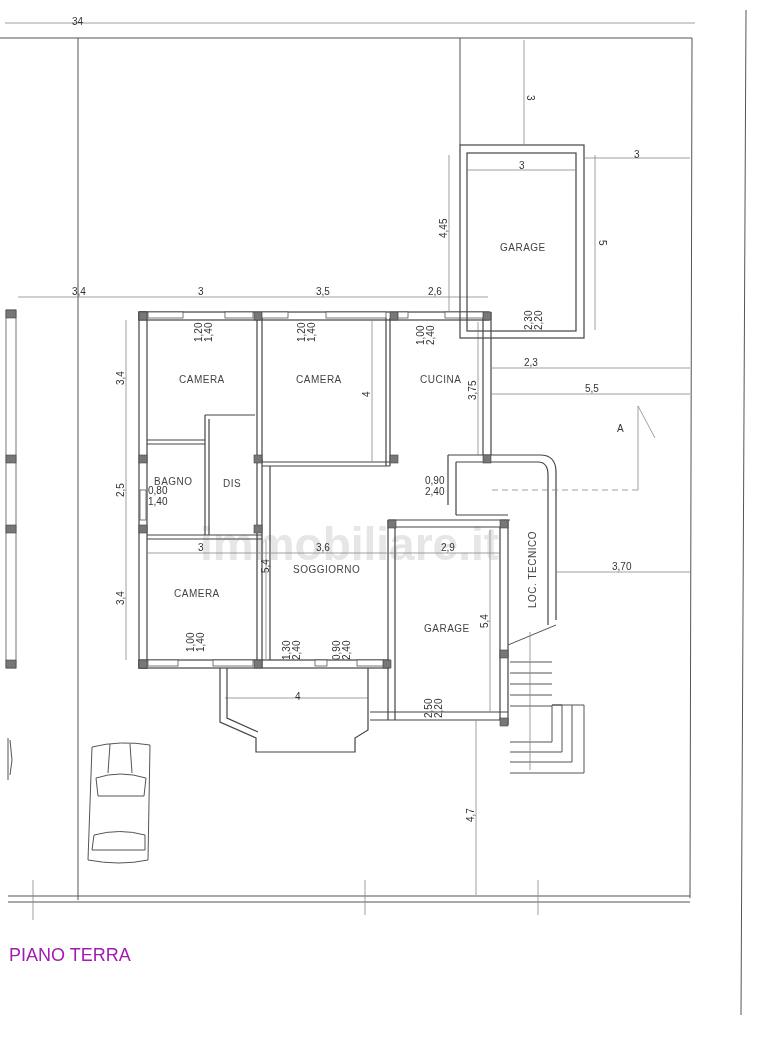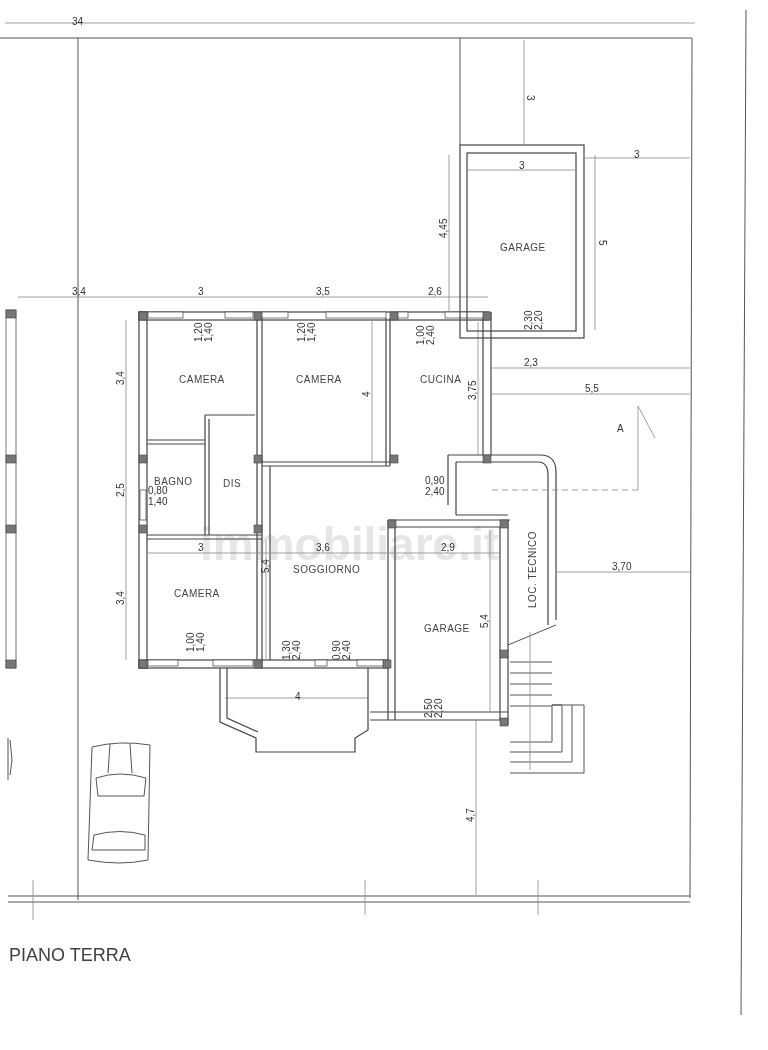--- a/index.html
+++ b/index.html
@@ -7,21 +7,21 @@
          font-family: "Liberation Sans", sans-serif; }
   #plan { position: absolute; left: 0; top: 0; width: 768px; height: 1050px; }
   .ln { stroke: #555; stroke-width: 1; fill: none; }
   .lt { stroke: #888; stroke-width: 0.8; fill: none; }
   .wall { stroke: #444; stroke-width: 1.2; fill: none; }
   .pillar { fill: #777; stroke: #444; stroke-width: 0.6; }
   .win { fill: #fff; stroke: #555; stroke-width: 0.8; }
   .dim { font-family: "Liberation Sans", sans-serif; font-size: 10px; fill: #333; }
   .room { font-family: "Liberation Sans", sans-serif; font-size: 10px; fill: #444; letter-spacing: 0.5px; }
   .wm { font-family: "Liberation Sans", sans-serif; font-size: 46px; fill: #e6e6e6; font-weight: bold; }
-  .title-label { position: absolute; left: 9px; top: 945px; font-size: 18px; color: #404040;
+  .title-label { position: absolute; left: 9px; top: 945px; font-size: 18px; color: #a21caf;
                  font-family: "Liberation Sans", sans-serif; }
 </style>
 </head>
 <body>
 
 <svg id="plan" viewBox="0 0 768 1050" xmlns="http://www.w3.org/2000/svg">
 
   <text class="wm" x="200" y="560">immobiliare.it</text>
 
   <g>

